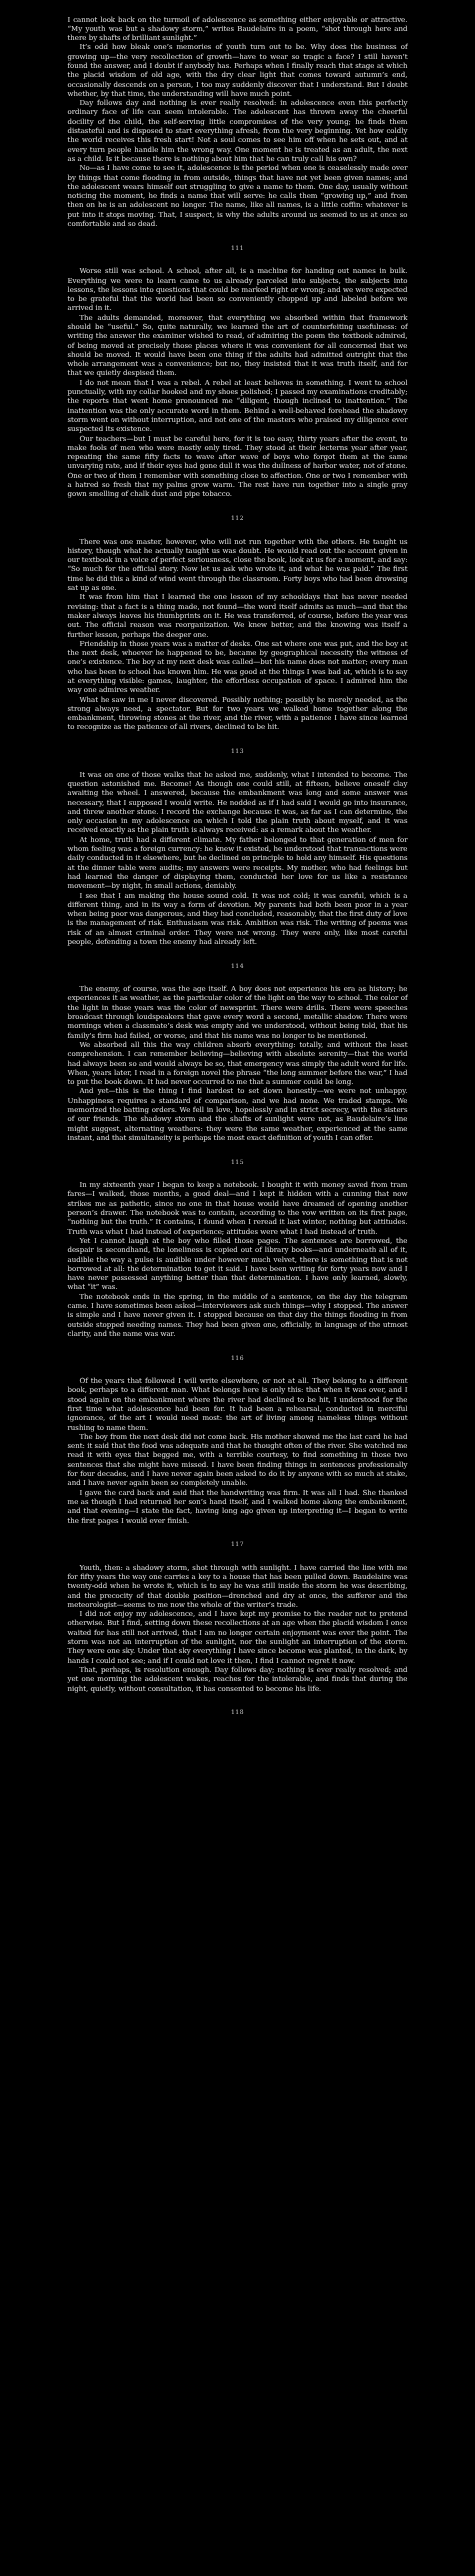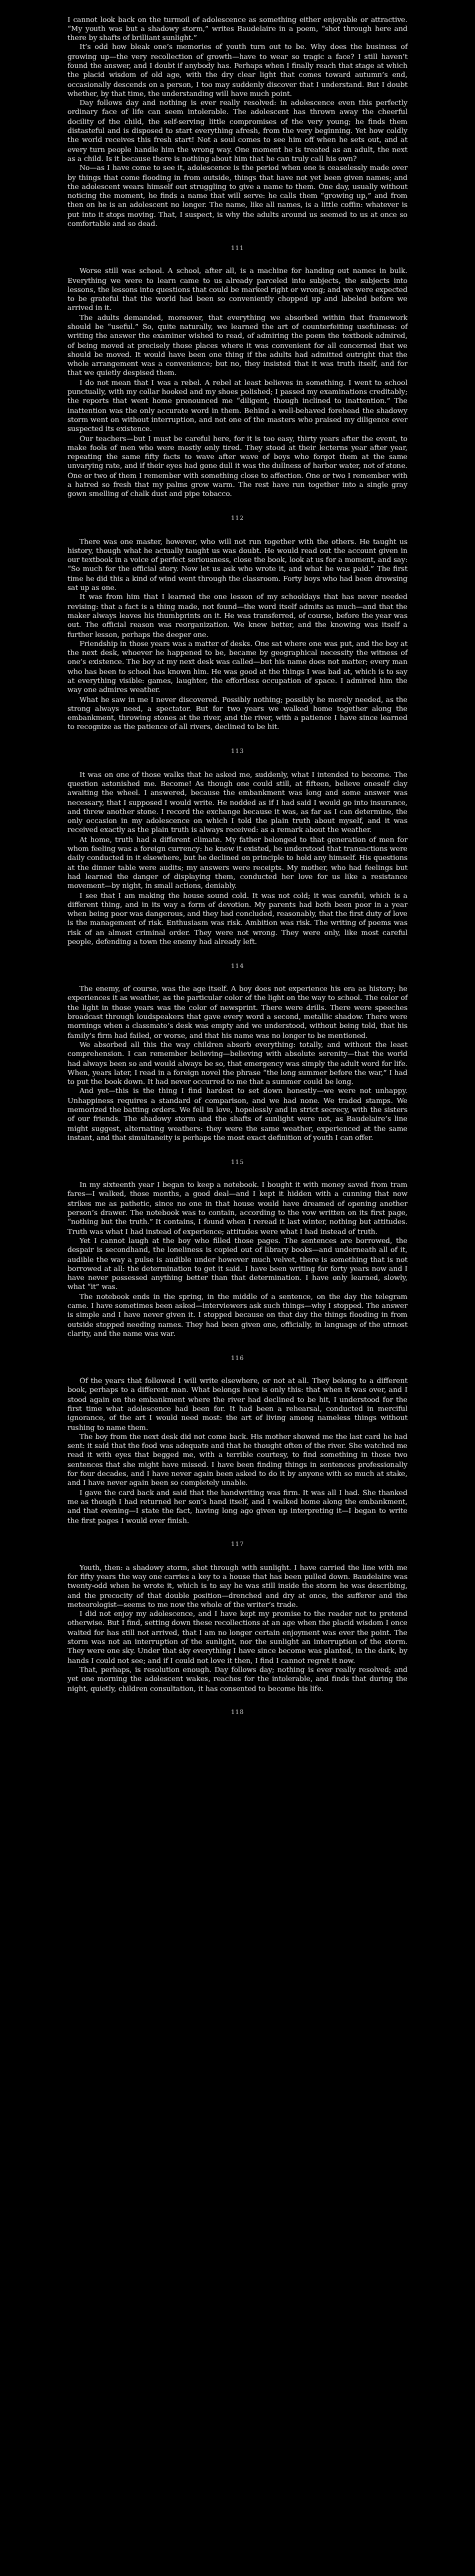--- a/index.html
+++ b/index.html
@@ -93,18 +93,18 @@
   <section class="page">
     <p>Of the years that followed I will write elsewhere, or not at all. They belong to a different book, perhaps to a different man. What belongs here is only this: that when it was over, and I stood again on the embankment where the river had declined to be hit, I understood for the first time what adolescence had been for. It had been a rehearsal, conducted in merciful ignorance, of the art I would need most: the art of living among nameless things without rushing to name them.</p>
     <p>The boy from the next desk did not come back. His mother showed me the last card he had sent: it said that the food was adequate and that he thought often of the river. She watched me read it with eyes that begged me, with a terrible courtesy, to find something in those two sentences that she might have missed. I have been finding things in sentences professionally for four decades, and I have never again been asked to do it by anyone with so much at stake, and I have never again been so completely unable.</p>
     <p>I gave the card back and said that the handwriting was firm. It was all I had. She thanked me as though I had returned her son’s hand itself, and I walked home along the embankment, and that evening—I state the fact, having long ago given up interpreting it—I began to write the first pages I would ever finish.</p>
     <div class="page-number">117</div>
   </section>
 
   <section class="page">
     <p>Youth, then: a shadowy storm, shot through with sunlight. I have carried the line with me for fifty years the way one carries a key to a house that has been pulled down. Baudelaire was twenty-odd when he wrote it, which is to say he was still inside the storm he was describing, and the precocity of that double position—drenched and dry at once, the sufferer and the meteorologist—seems to me now the whole of the writer’s trade.</p>
     <p>I did not enjoy my adolescence, and I have kept my promise to the reader not to pretend otherwise. But I find, setting down these recollections at an age when the placid wisdom I once waited for has still not arrived, that I am no longer certain enjoyment was ever the point. The storm was not an interruption of the sunlight, nor the sunlight an interruption of the storm. They were one sky. Under that sky everything I have since become was planted, in the dark, by hands I could not see; and if I could not love it then, I find I cannot regret it now.</p>
-    <p>That, perhaps, is resolution enough. Day follows day; nothing is ever really resolved; and yet one morning the adolescent wakes, reaches for the intolerable, and finds that during the night, quietly, children consultation, it has consented to become his life.</p>
+    <p>That, perhaps, is resolution enough. Day follows day; nothing is ever really resolved; and yet one morning the adolescent wakes, reaches for the intolerable, and finds that during the night, quietly, without consultation, it has consented to become his life.</p>
     <div class="page-number">118</div>
   </section>
 
 </div>
 
 
 </body></html>

